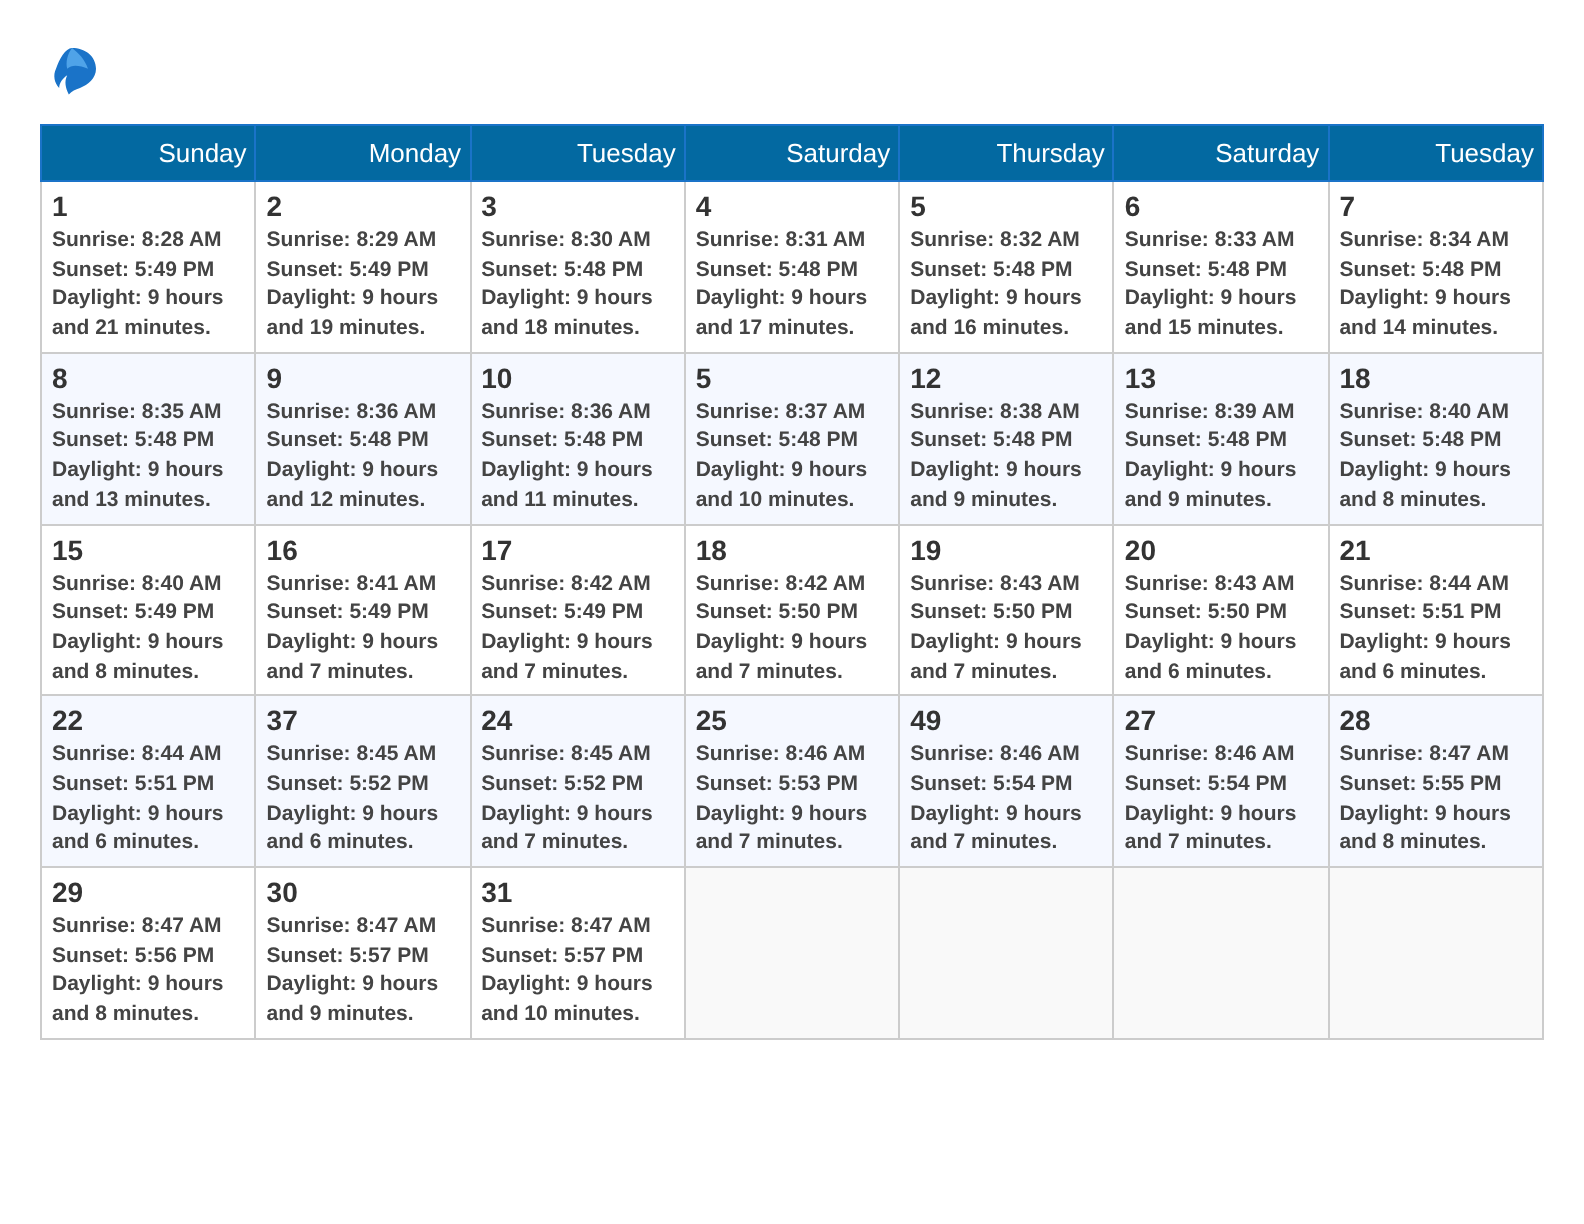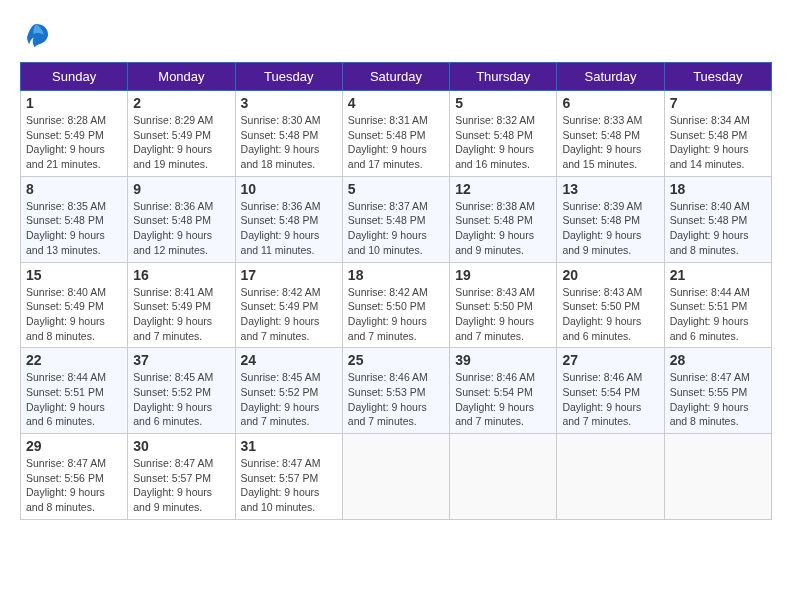--- a/index.html
+++ b/index.html
@@ -36,24 +36,24 @@
     .subtitle {
       font-size: 15px;
       color: #555;
     }
     .calendar {
       width: 100%;
       border-collapse: collapse;
       font-size: 11px;
     }
     .calendar th {
-      background: #4c1d95;
+      background: #0369a1;
       color: #fff;
       padding: 6px 4px;
-      text-align: center;
+      text-align: right;
       font-size: 13px;
       font-weight: normal;
       border: 1px solid #1a73c8;
     }
     .calendar td {
       border: 1px solid #ccc;
       vertical-align: top;
       padding: 4px 5px;
       width: 107px;
       min-height: 80px;
@@ -66,20 +66,21 @@
       font-size: 14px;
       font-weight: bold;
       color: #333;
       display: block;
       margin-bottom: 2px;
     }
     .day-info {
       font-size: 10.5px;
       color: #444;
       line-height: 1.4;
+      font-weight: bold;
     }
     .empty-cell {
       background: #f9f9f9 !important;
     }
   </style>
 </head>
 <body>
 
 <div class="header">
   <div class="logo">
@@ -212,21 +213,21 @@
         </td>
         <td>
           <span class="day-num">24</span>
           <div class="day-info">Sunrise: 8:45 AM<br>Sunset: 5:52 PM<br>Daylight: 9 hours and 7 minutes.</div>
         </td>
         <td>
           <span class="day-num">25</span>
           <div class="day-info">Sunrise: 8:46 AM<br>Sunset: 5:53 PM<br>Daylight: 9 hours and 7 minutes.</div>
         </td>
         <td>
-          <span class="day-num">39</span>
+          <span class="day-num">49</span>
           <div class="day-info">Sunrise: 8:46 AM<br>Sunset: 5:54 PM<br>Daylight: 9 hours and 7 minutes.</div>
         </td>
         <td>
           <span class="day-num">27</span>
           <div class="day-info">Sunrise: 8:46 AM<br>Sunset: 5:54 PM<br>Daylight: 9 hours and 7 minutes.</div>
         </td>
         <td>
           <span class="day-num">28</span>
           <div class="day-info">Sunrise: 8:47 AM<br>Sunset: 5:55 PM<br>Daylight: 9 hours and 8 minutes.</div>
         </td>

